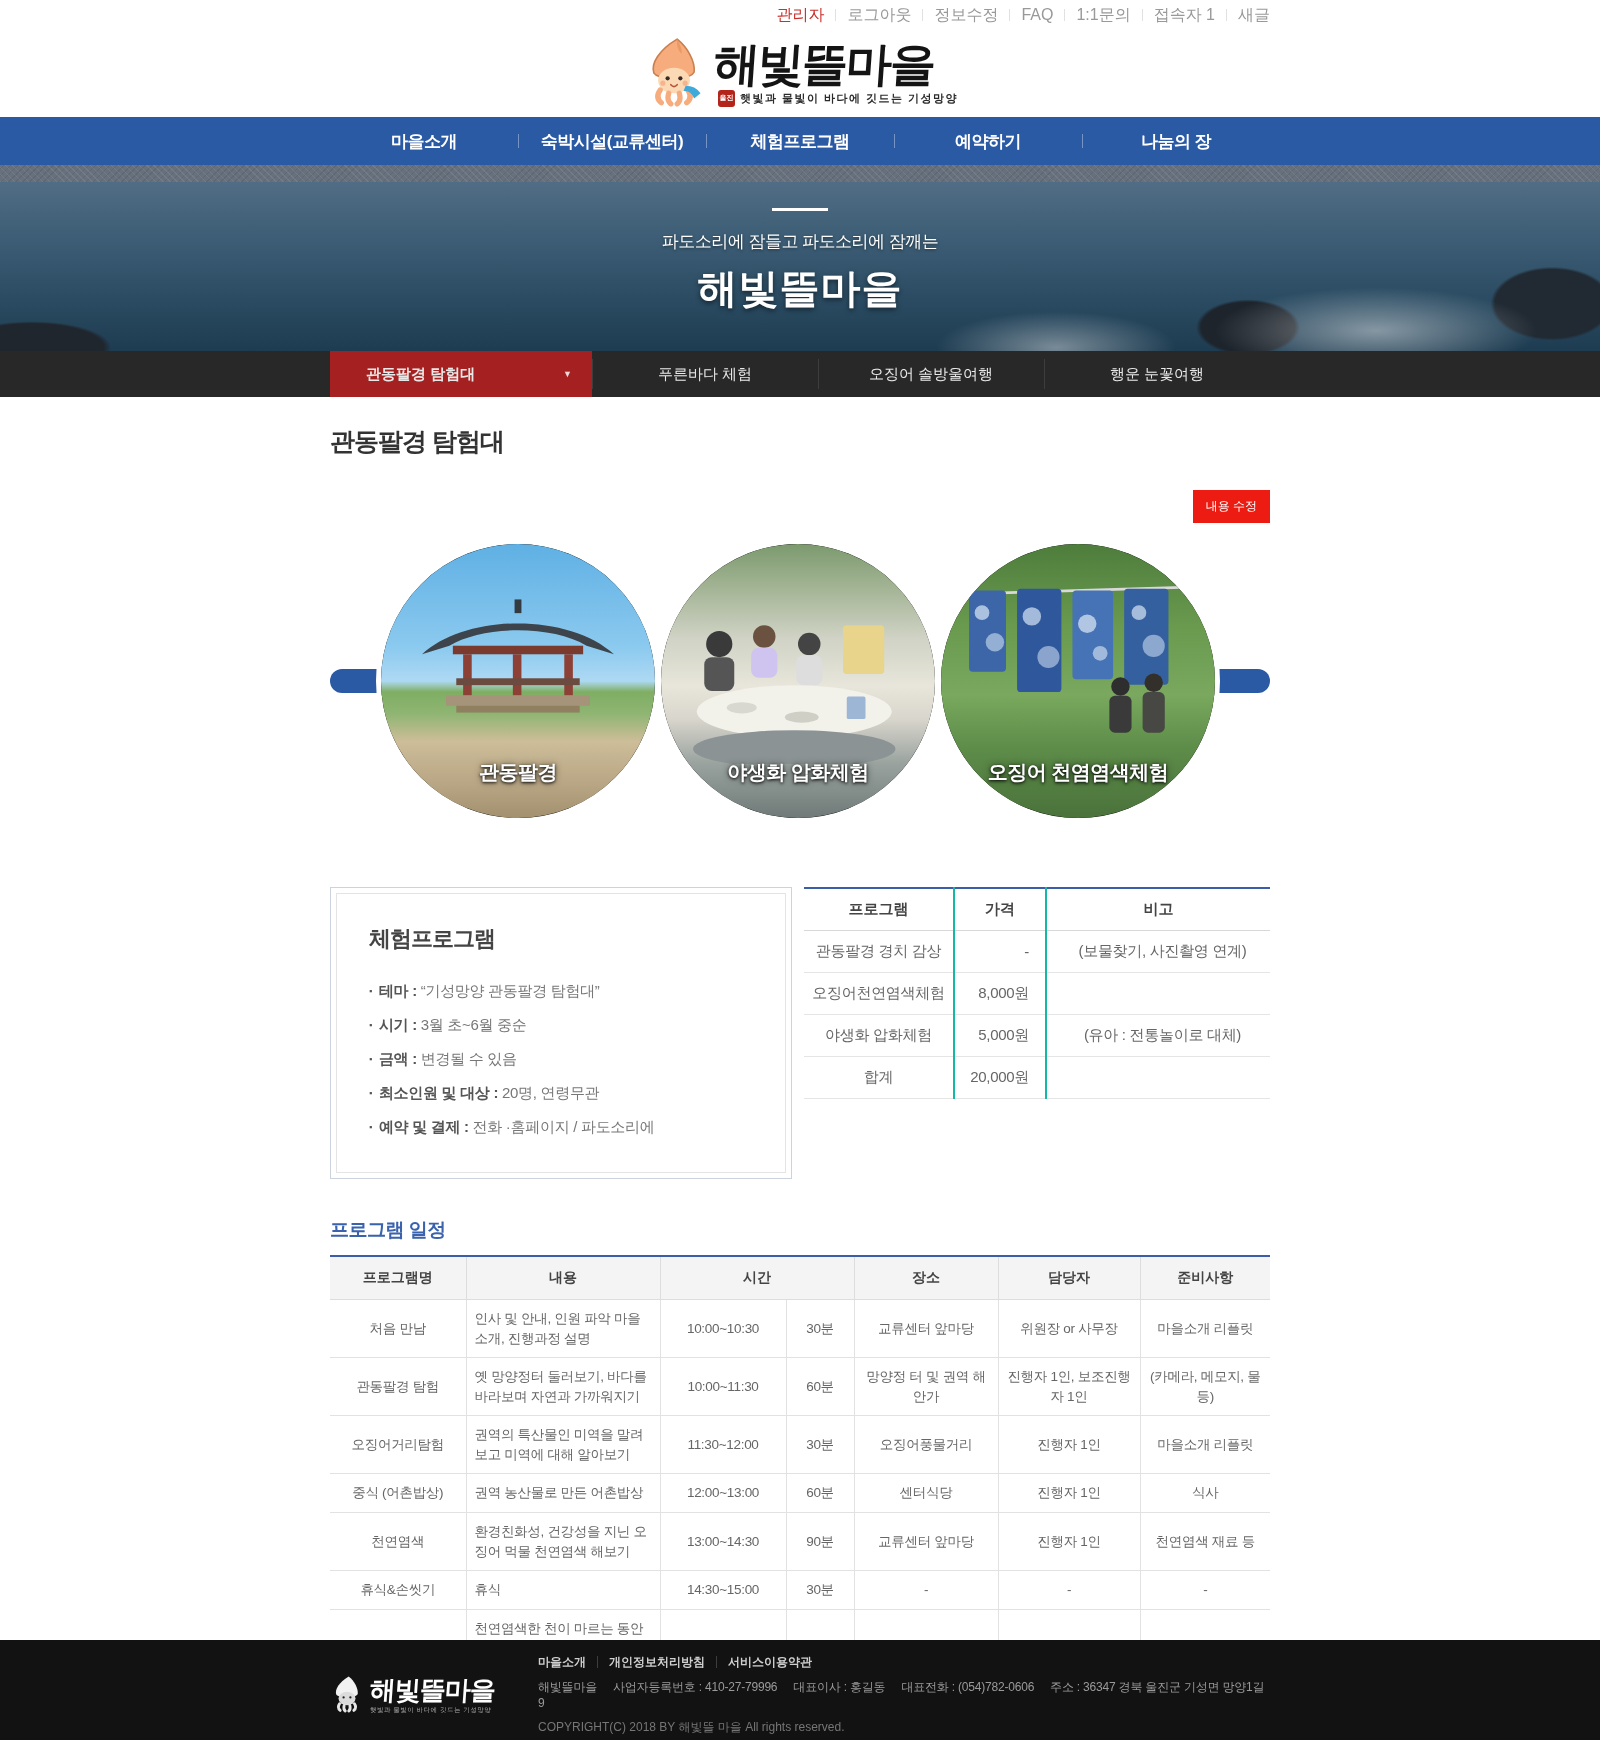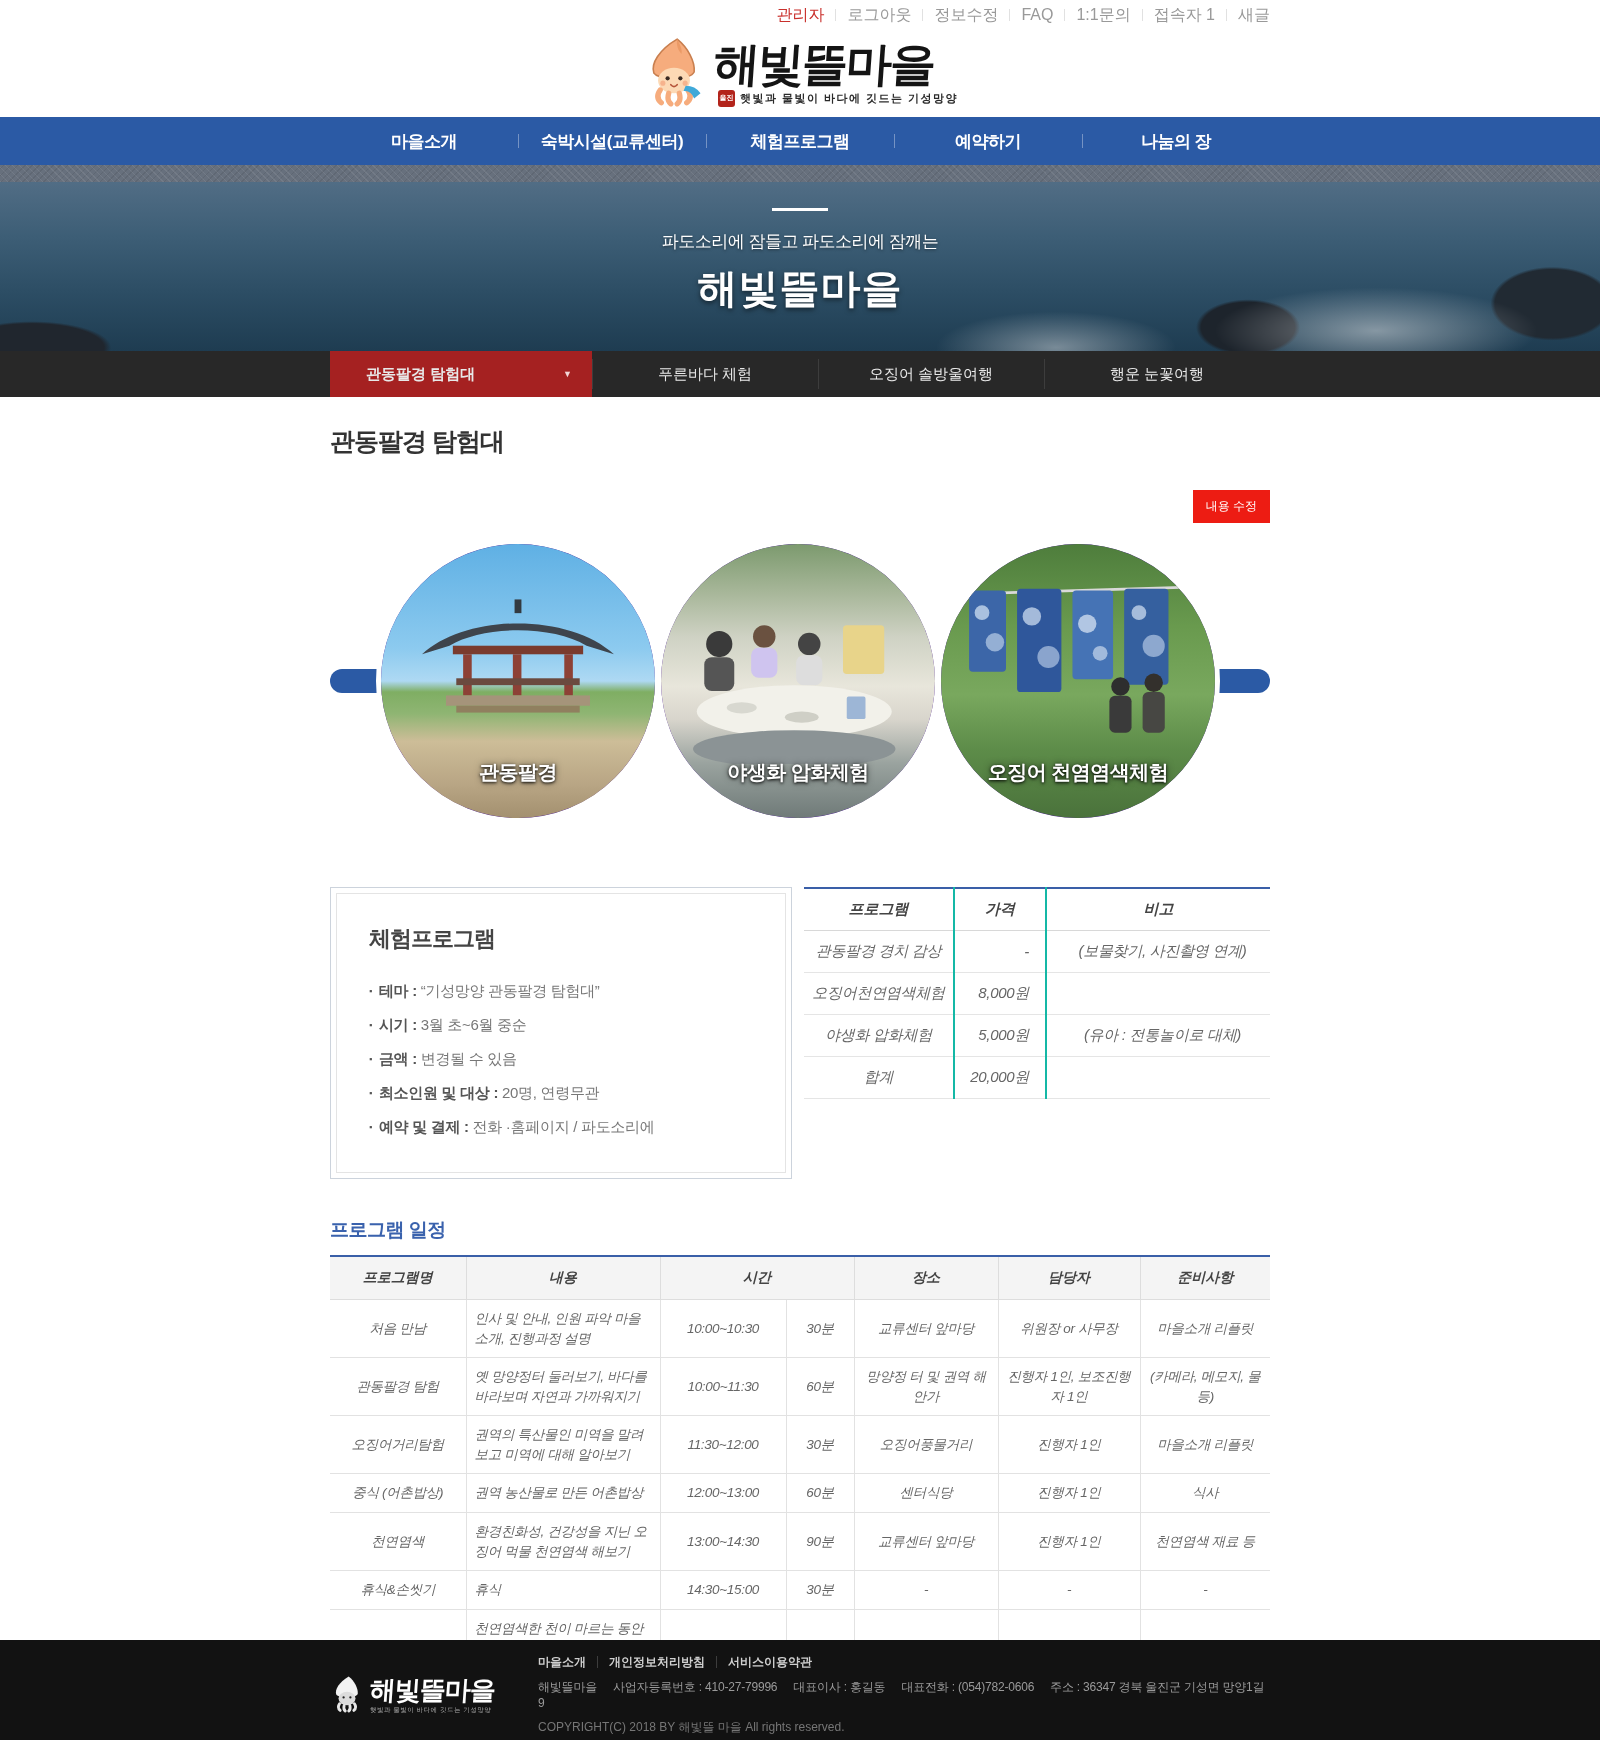--- a/index.html
+++ b/index.html
@@ -60,39 +60,39 @@
   
   .content { width:940px; margin:0 auto; padding-top:28px; }
   .page-title { font-size:25px; font-weight:bold; color:#333; letter-spacing:-1px; }
   .edit-row { display:flex; justify-content:flex-end; margin-top:32px; }
   .edit-btn { background:#ed1c13; color:#fff; font-size:12px; padding:8px 13px; border:none; cursor:pointer; }
 
   
   .gallery { position:relative; margin-top:14px; height:300px; }
   .gallery-band { position:absolute; left:0; right:0; top:132px; height:24px; border-radius:12px; background:#2b5aa5; }
   .circles { position:absolute; top:2px; left:46px; display:flex; }
-  .circle { width:284px; height:284px; border-radius:50%; overflow:hidden; position:relative; border:5px solid #fff; margin-right:-4px; background:#4c1d95; }
+  .circle { width:284px; height:284px; border-radius:50%; overflow:hidden; position:relative; border:5px solid #fff; margin-right:-4px; background:#000000; }
   .photo { position:absolute; inset:0; }
   .photo svg { position:absolute; left:50%; transform:translateX(-50%); }
   .photo-pavilion { background:linear-gradient(180deg,#5fb0e4 0%,#8ccaef 38%,#aed9f3 50%,#7fae63 54%,#8fb573 62%,#cdbd98 72%,#b8a584 88%,#a3906f 100%); }
   .photo-craft { background:linear-gradient(180deg,#7c9a6e 0%,#a8b79a 18%,#cfd2c4 34%,#e8e6db 52%,#d8d5cc 64%,#9aa39f 80%,#6f7a78 100%); }
   .photo-dye { background:linear-gradient(180deg,#4e7d3c 0%,#699a4e 30%,#79a85e 55%,#5d8c49 75%,#4a723b 100%); }
   .circle-caption { position:absolute; bottom:32px; width:100%; text-align:center; color:#fff; font-size:20px; font-weight:bold; letter-spacing:-0.5px;
     text-shadow:0 1px 3px rgba(0,0,0,.95), 0 0 7px rgba(0,0,0,.6); z-index:3; }
 
   
   .info-cols { display:flex; gap:12px; margin-top:50px; align-items:flex-start; }
   .program-box { width:462px; border:1px solid #ccd3dc; padding:5px; }
   .program-box-inner { border:1px solid #e4e4e4; padding:24px 32px 28px; }
   .program-box h3 { font-size:22px; color:#444; margin:6px 0 20px; letter-spacing:-1px; }
   .program-item { font-size:15px; color:#777; line-height:33px; letter-spacing:-0.3px; }
   .program-item .bullet { font-size:9px; color:#555; margin-right:7px; vertical-align:2px; }
   .program-item .plabel { font-weight:bold; color:#555; }
 
-  table { border-collapse:collapse;font-style:italic; }
+  table { border-collapse:collapse; }
   .price-table { width:466px; border-top:2px solid #3a5fa8; }
   .price-table th { font-size:15px; color:#444; font-weight:bold; padding:11px 4px; border-bottom:1px solid #d8d8d8; background:#fff; }
   .price-table td { font-size:15px; color:#666; padding:11px 6px; border-bottom:1px solid #e5e5e5; text-align:center; letter-spacing:-0.3px; }
   .price-table td + td, .price-table th + th { border-left:2px solid #14b8a6;margin-left:36px; }
   .price-table td.price { text-align:right; padding-right:16px; }
   .price-table td.note { text-align:center; padding-left:14px; }
 
   
   .schedule-heading { margin-top:38px; font-size:19px; font-weight:bold; color:#3a62ad; letter-spacing:-0.5px; }
   .schedule-table { width:940px; border-top:2px solid #3a5fa8; margin-top:12px; }

